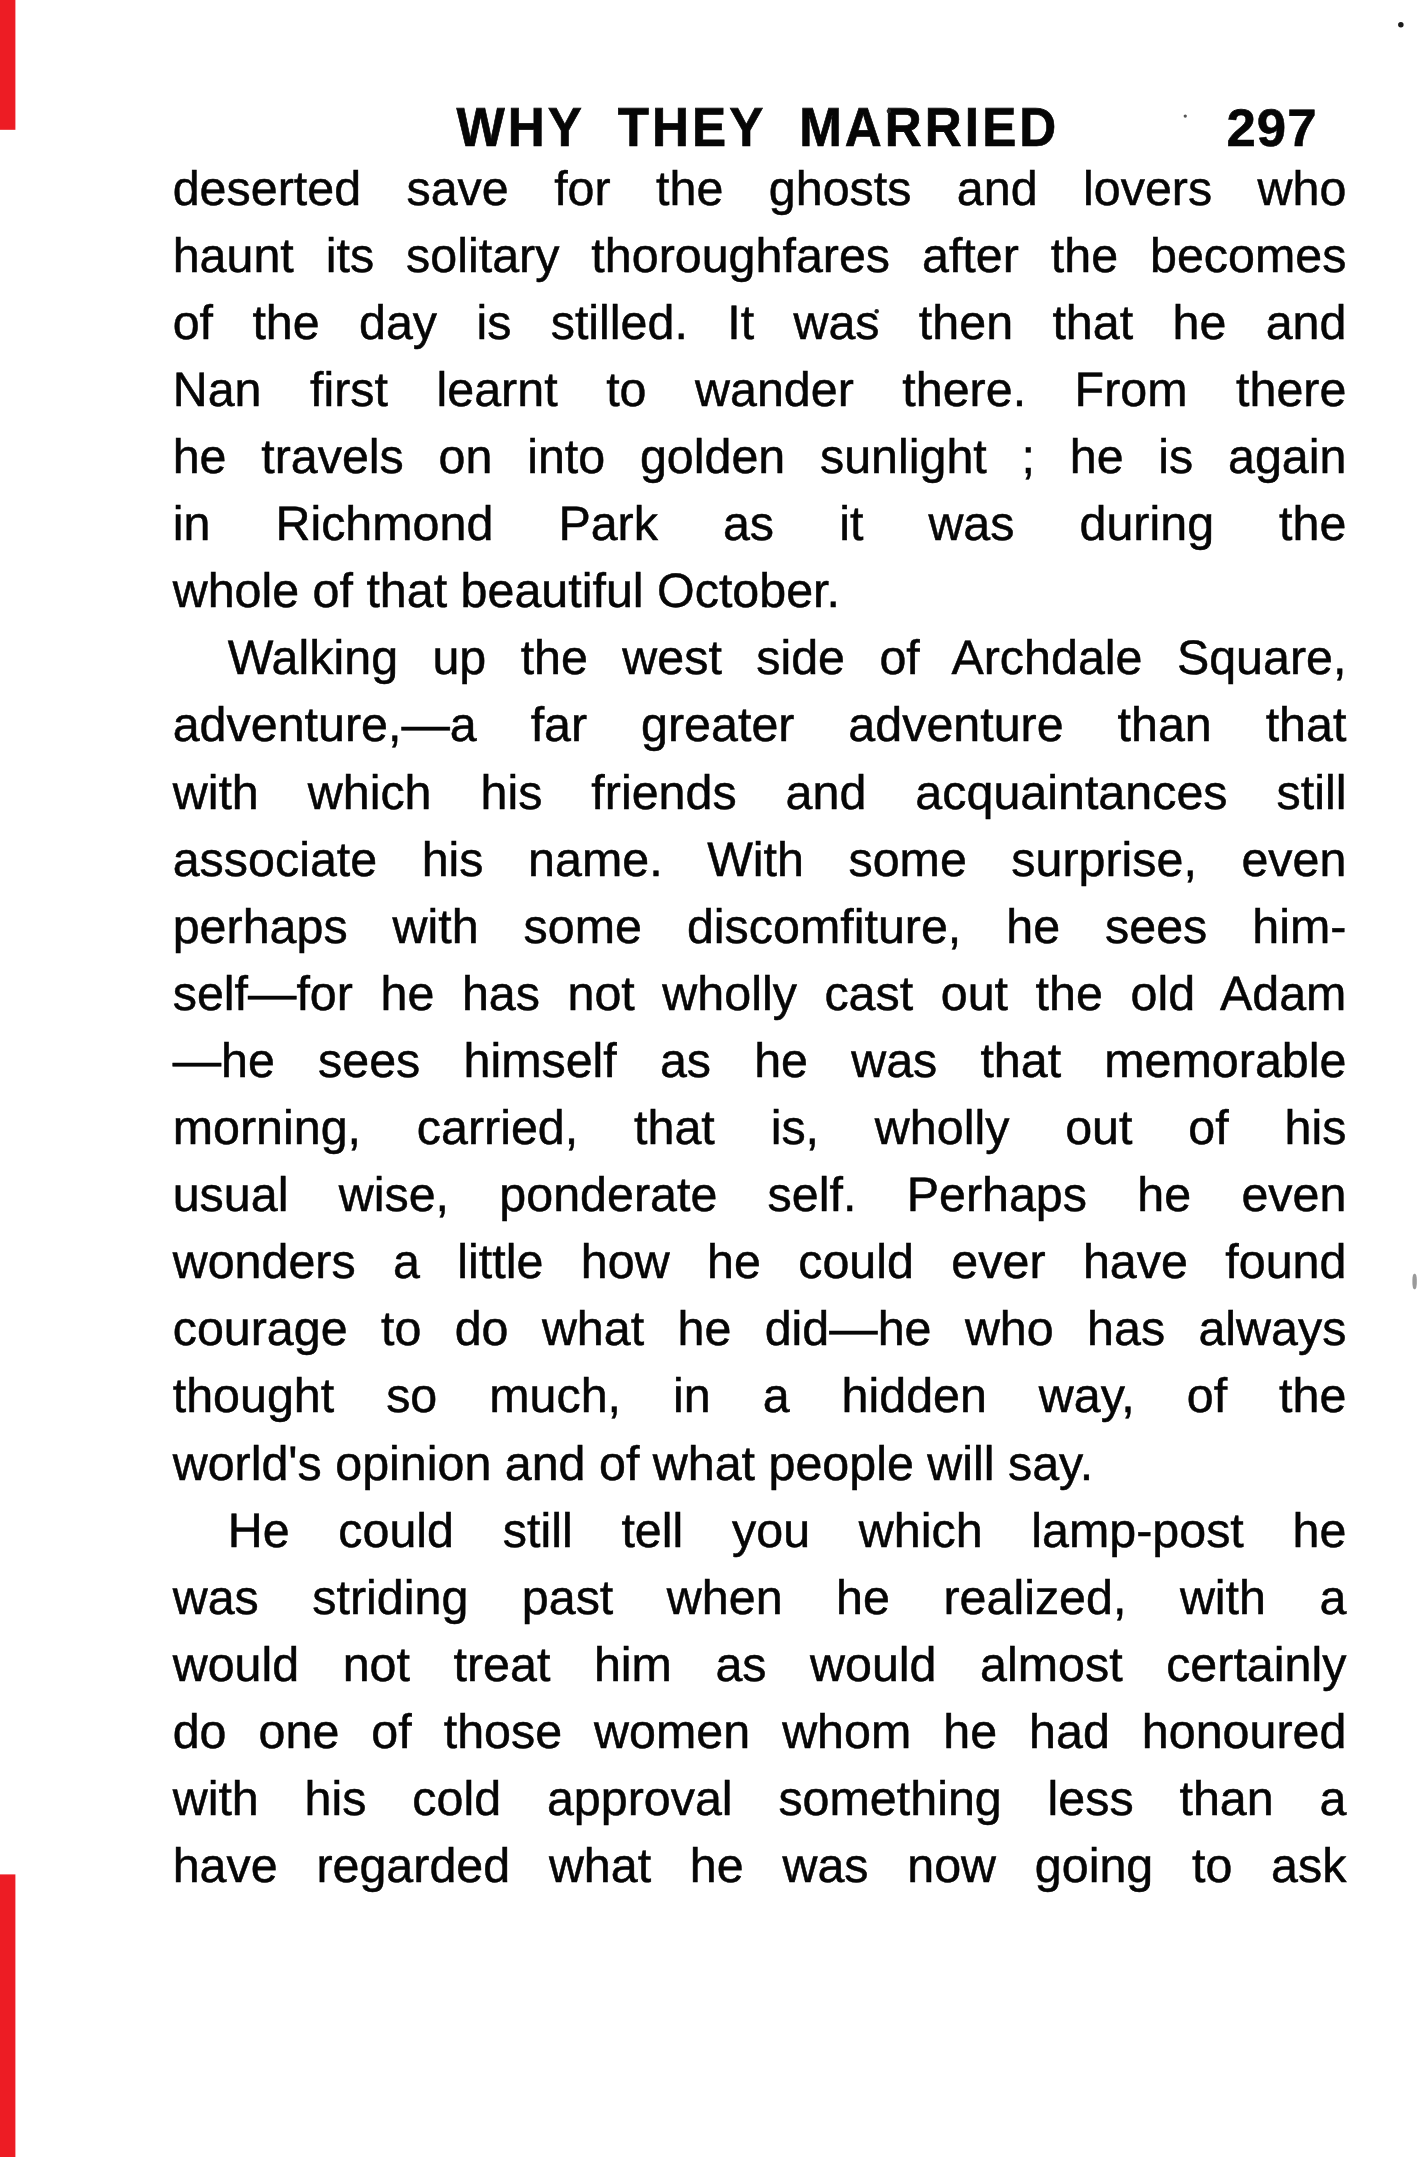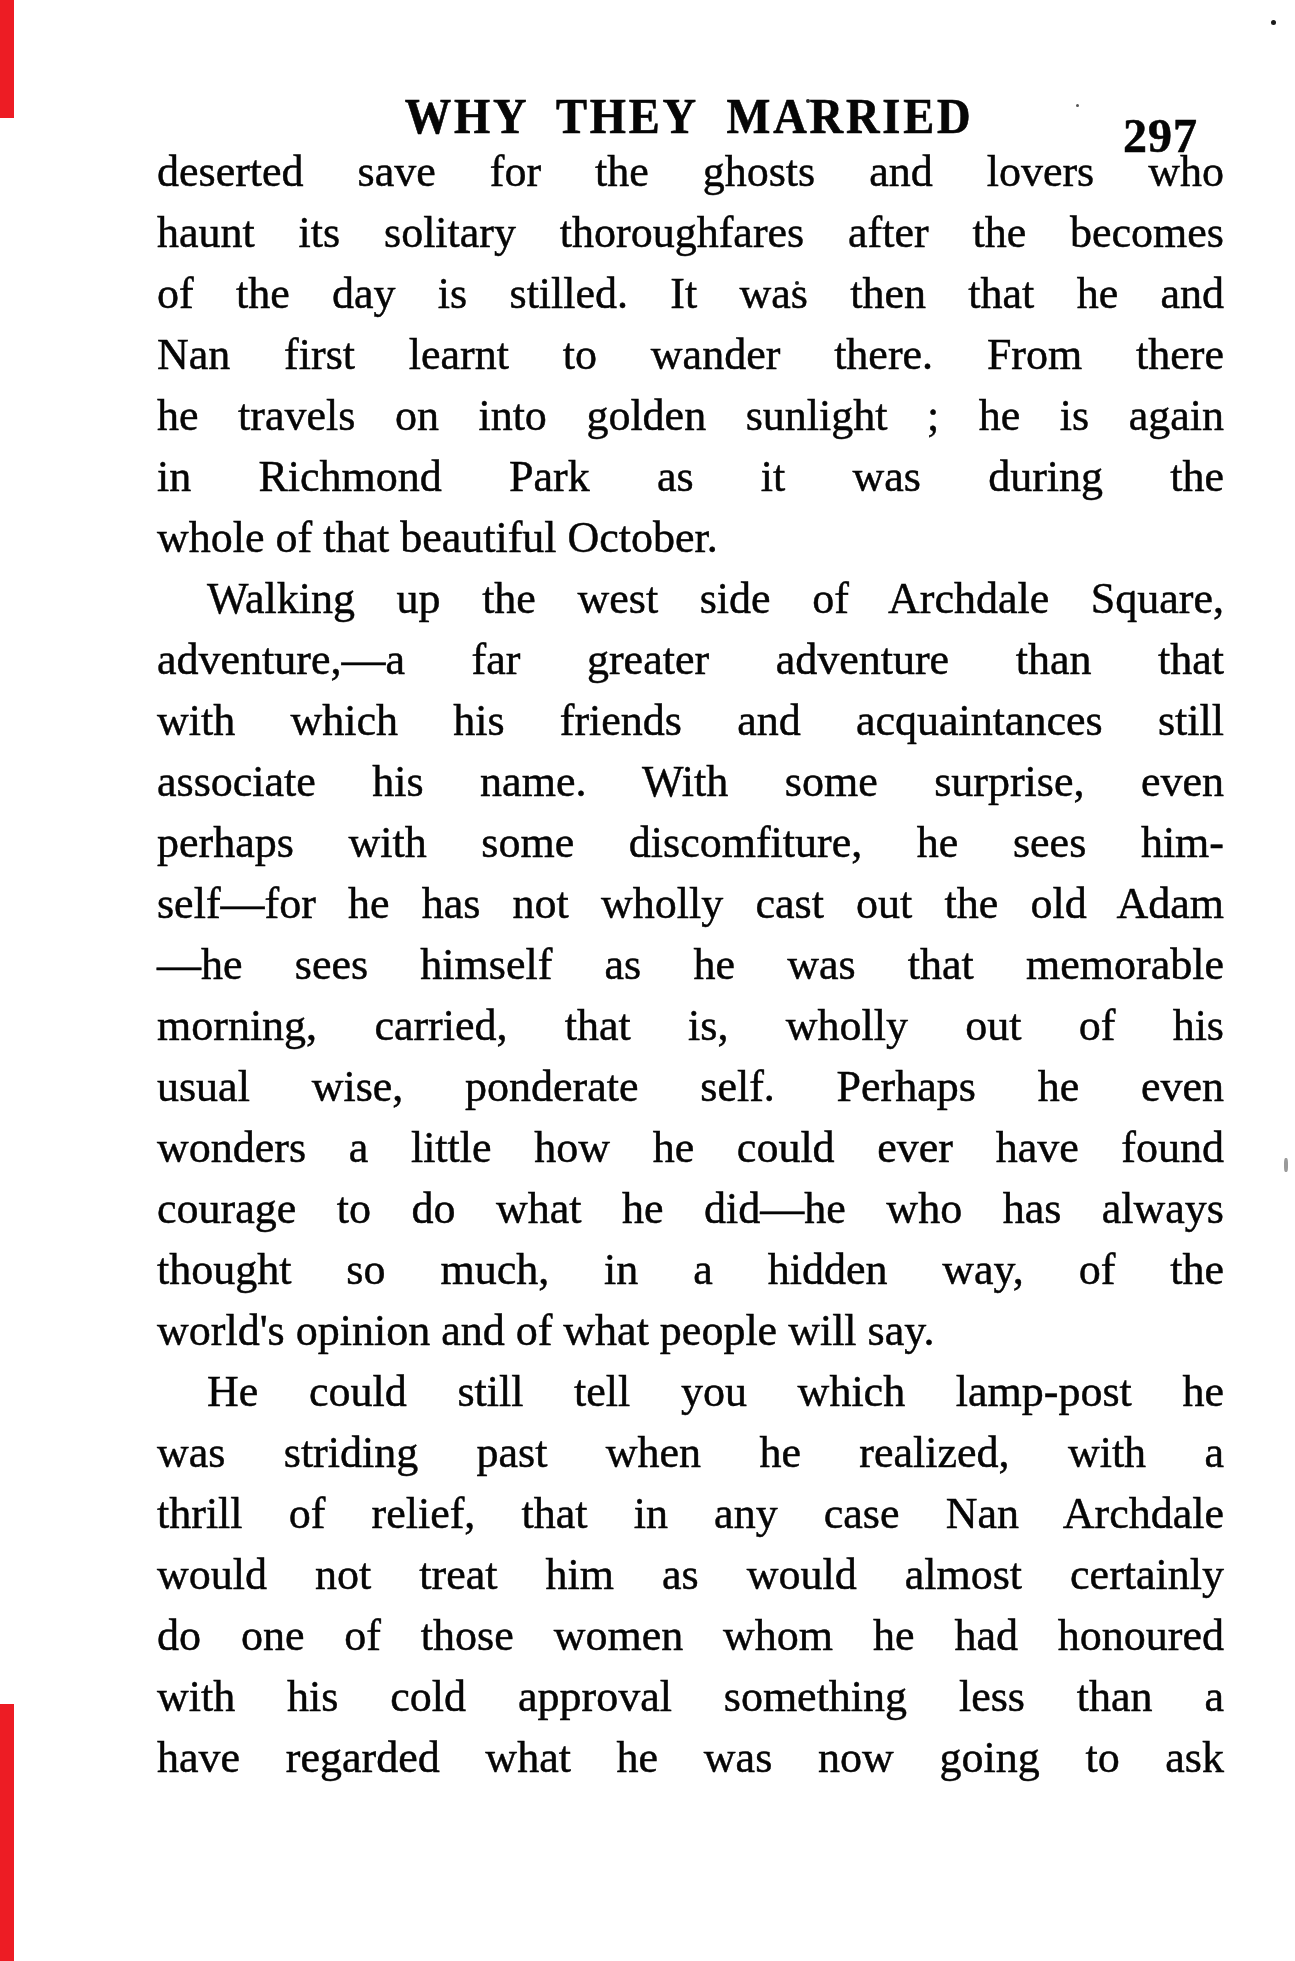--- a/index.html
+++ b/index.html
@@ -3,21 +3,21 @@
 <meta charset="utf-8">
 <style>
   html, body { margin: 0; padding: 0; background: #ffffff; }
 
   .page {
     position: relative;
     width: 1295px;
     height: 1961px;
     background: #ffffff;
     overflow: hidden;
-    font-family: Liberation Serif, serif;
+    font-family: Liberation Sans, sans-serif;
     color: #060606;
   }
 
   .running-header {
     position: absolute;
     left: 155px;
     top: 86px;
     width: 1067px;
     height: 60px;
   }
@@ -38,21 +38,20 @@
   }
 
   .header-pagenum {
     position: absolute;
     right: 24px;
     top: 2px;
     font-size: 48px;
     font-weight: bold;
     letter-spacing: 1px;
     line-height: 60px;
-    margin-top: 18px;
     -webkit-text-stroke: 0.5px #000;
   }
 
   .page-body {
     position: absolute;
     left: 157px;
     top: 141px;
     width: 1067px;
   }
 
@@ -110,21 +109,20 @@
         <div class="line">morning, carried, that is, wholly out of his</div>
         <div class="line">usual wise, ponderate self.  Perhaps he even</div>
         <div class="line">wonders a little how he could ever have found</div>
         <div class="line">courage to do what he did—he who has always</div>
         <div class="line">thought so much, in a hidden way, of the</div>
         <div class="line endline">world's opinion and of what people will say.</div>
       </div>
       <div class="paragraph">
         <div class="line indent">He could still tell you which lamp-post he</div>
         <div class="line">was striding past when he realized, with a</div>
-        <div class="line">thrill of relief, that in any case Nan Archdale</div>
         <div class="line">would not treat him as would almost certainly</div>
         <div class="line">do one of those women whom he had honoured</div>
         <div class="line">with his cold approval something less than a</div>
         <div class="line">have regarded what he was now going to ask</div>
       </div>
     </main>
 
   <div>
       <div class="speck" style="left: 1271px; top: 20px; width: 5px; height: 5px; background: rgb(26, 26, 26); border-radius: 50%;"></div>
       <div class="speck" style="left: 806px; top: 99px; width: 4px; height: 4px; background: rgb(42, 42, 42); border-radius: 50%;"></div>

